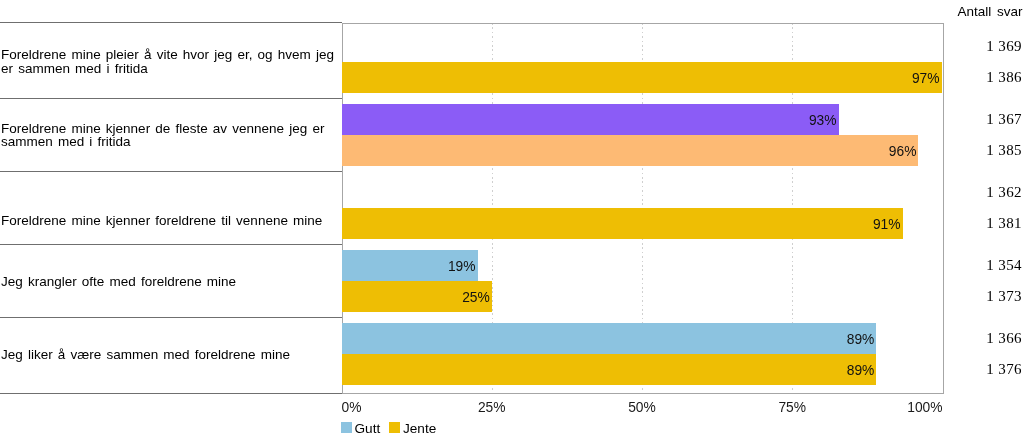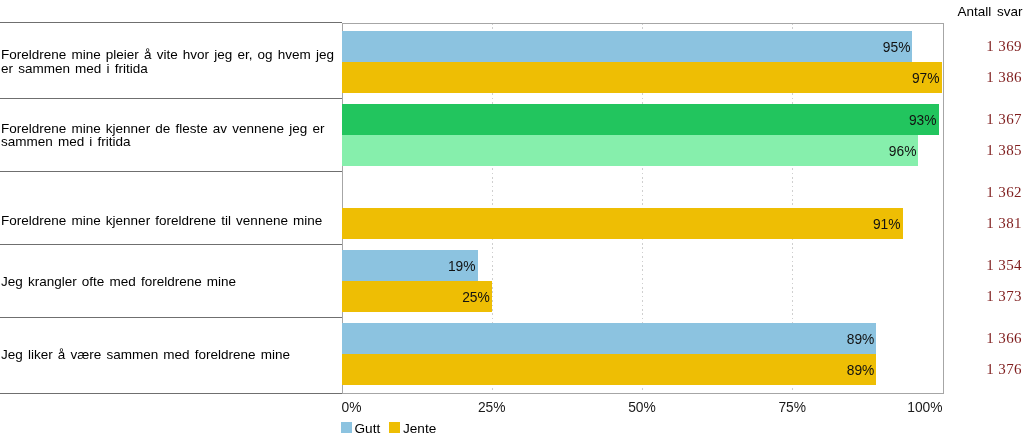--- a/index.html
+++ b/index.html
@@ -39,21 +39,21 @@
   
   .sw{position:absolute;top:422px;width:11px;height:11px;}
   .lgl{position:absolute;top:420.5px;font-size:13.6px;color:#000;
        white-space:nowrap;will-change:opacity;}
 
   
   .counthdr{position:absolute;left:0;top:3.6px;width:1022.6px;text-align:right;
             font-size:13.5px;word-spacing:2px;color:#000;white-space:nowrap;will-change:opacity;}
   .count{position:absolute;left:0;width:1022px;text-align:right;
          font-family:"Liberation Serif",serif;font-size:15px;letter-spacing:0.4px;
-         color:#7f1d1d;white-space:nowrap;will-change:opacity;}
+         color:#000000;white-space:nowrap;will-change:opacity;}
 </style>
 </head>
 <body>
 
 <div id="chart">
 
   <div class="rowline" style="top:22px"></div>
   <div class="rowline" style="top:98px"></div>
   <div class="rowline" style="top:171px"></div>
   <div class="rowline" style="top:244px"></div>
@@ -69,31 +69,28 @@
   <div class="grid" style="left:491.75px"></div>
   <div class="grid" style="left:642px"></div>
   <div class="grid" style="left:792.25px"></div>
   <div class="grid" style="left:942.5px"></div>
 
   <div class="plotborder" id="plot-top-border"></div>
   <div class="plotborder" id="plot-left-border"></div>
   <div class="plotborder" id="plot-right-border"></div>
   <div class="plotborder" id="plot-bottom-border"></div>
 
-  <div class="bar g0" style="width: 570.95px; background: rgb(140, 195, 224);">
-      <span class="v">95%</span>
-    </div>
   <div class="bar g0 s1" style="width: 600px; background: rgb(238, 190, 4);">
       <span class="v">97%</span>
     </div>
 
-  <div class="bar g1" style="width: 597px; background: #22c55e;">
+  <div class="bar g1" style="width: 497px; background: #8b5cf6;">
       <span class="v">93%</span>
     </div>
-  <div class="bar g1 s1" style="width: 576.96px; background: #86efac;">
+  <div class="bar g1 s1" style="width: 576.96px; background: #fdba74;">
       <span class="v">96%</span>
     </div>
 
   <div class="bar g2 s1" style="width: 561px; background: rgb(238, 190, 4);">
       <span class="v">91%</span>
     </div>
 
   <div class="bar g3" style="width: 136px; background: rgb(140, 195, 224);">
       <span class="v">19%</span>
     </div>

